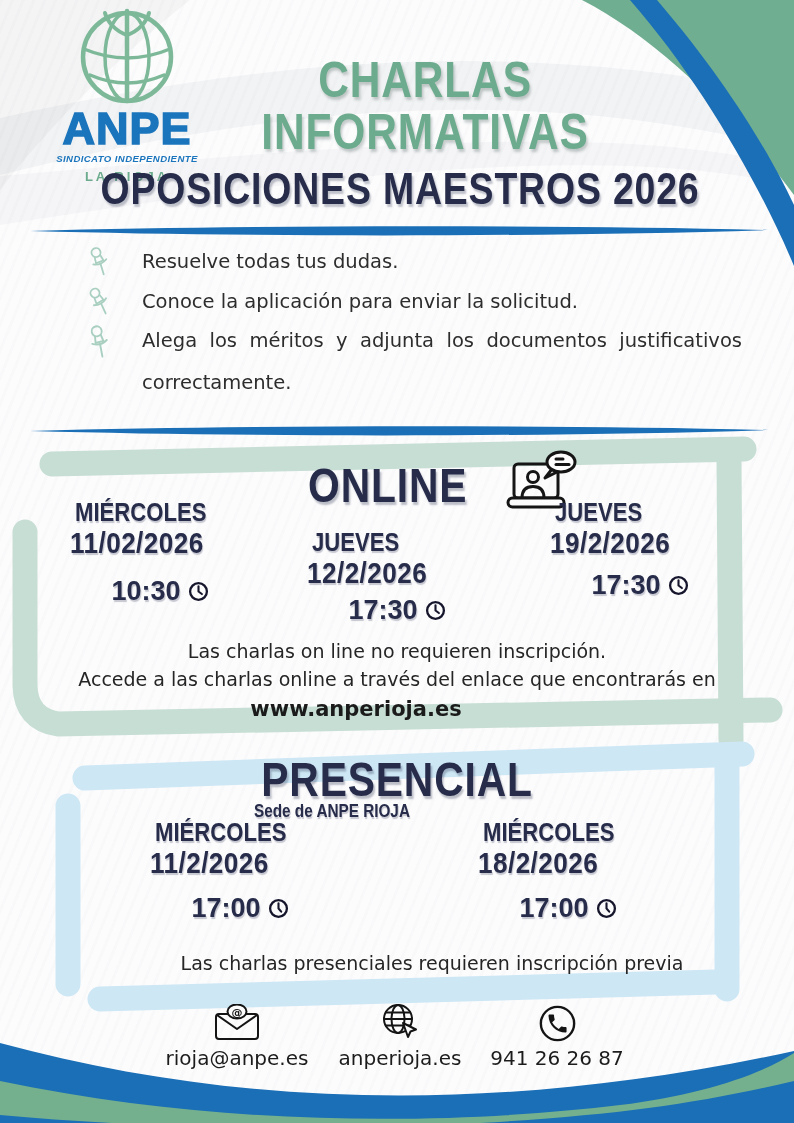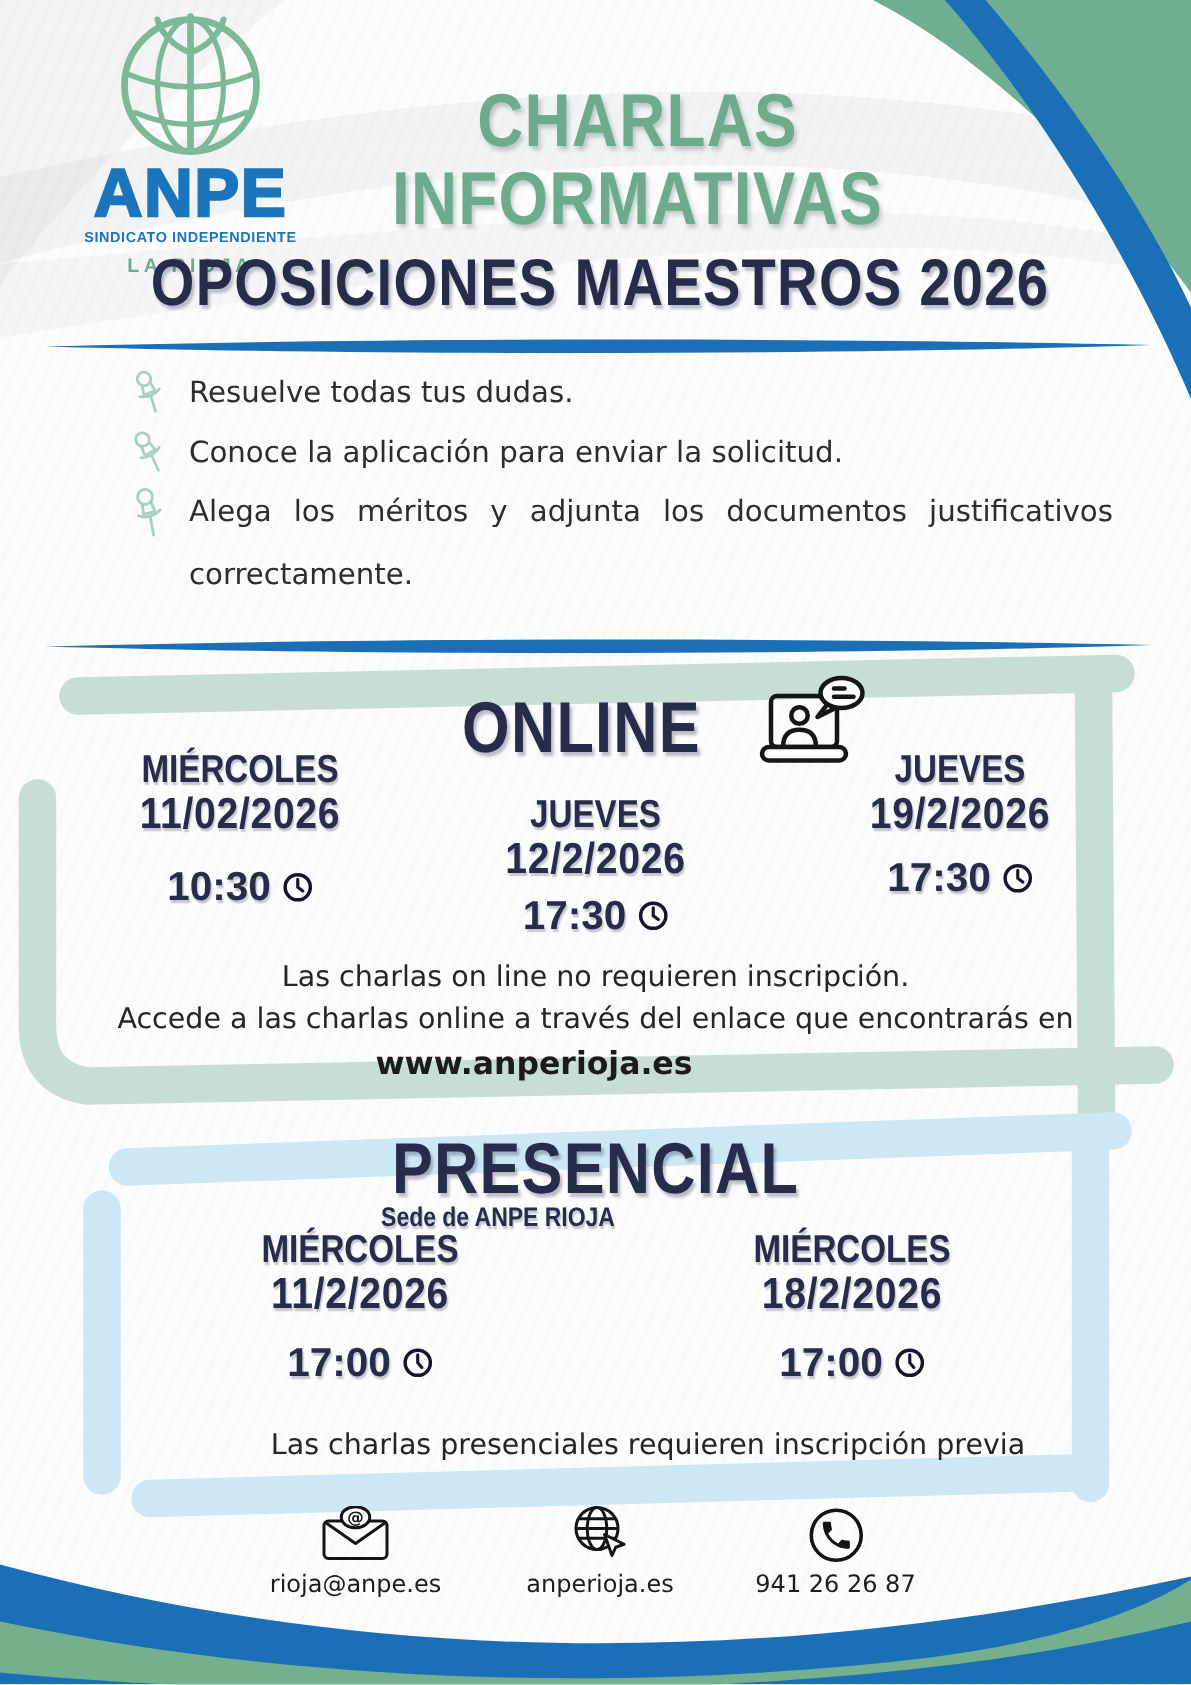--- a/index.html
+++ b/index.html
@@ -23,77 +23,77 @@
 
   
   .logo{left:33px; top:8px; width:188px; text-align:center;}
   .logo .anpe{
     font-family:"Liberation Sans", sans-serif; font-weight:bold;
     font-size:45px; line-height:42px; color:#1b75bc; letter-spacing:1px;
     -webkit-text-stroke:1.6px #1b75bc;
   }
   .logo .tagline{
     font-family:"Liberation Sans", sans-serif; font-weight:bold;
-    font-size:9.6px; color:#1b75bc; letter-spacing:0.4px; margin-top:3px;
+    font-size:9.6px; color:#1b75bc; letter-spacing:0.4px; margin-top:3px;font-style:italic;
   }
   .logo .region{
     font-family:"Liberation Sans", sans-serif; font-weight:bold;
     font-size:13px; color:#6cab8d; letter-spacing:3px; margin-top:5px;
   }
 
   
   .hfont{font-family:"Liberation Sans", sans-serif; font-weight:bold;}
   .title{left:180px; top:34px; width:490px; text-align:center;
          font-size:50px; line-height:52px; letter-spacing:1px;
          text-shadow:2px 3px 3px rgba(70,90,85,0.30);}
   .subtitle{left:0; top:164px; width:800px; text-align:center;
          font-size:44px; letter-spacing:1px;
          text-shadow:2px 3px 2px rgba(40,45,75,0.28);}
 
   
-  .bullet{position:absolute; left:84px; width:658px; display:flex; gap:12px;}
+  .bullet{position:absolute; left:84px; width:658px; display:flex; gap:28px;}
   .bullet .pin{flex-shrink:0; margin-top:2px;}
   .bullet .txt{font-size:19.5px; line-height:40px; color:#2d2d2d;}
   .bullet.justify .txt{text-align:justify; line-height:42px;}
 
   
   .sec-head{font-size:48px; letter-spacing:1px;
             text-shadow:2px 3px 2px rgba(40,45,75,0.30);}
   .online-head{left:0; top:458px; width:794px; display:flex;
                justify-content:center; align-items:flex-start; gap:18px;
                transform:translateX(40px);}
   .online-head svg{margin-top:-8px;}
   .pres-head{left:0; top:752px; width:794px; text-align:center;}
   .pres-sub{left:0; top:801px; width:664px; text-align:center;
             font-size:18px; letter-spacing:0px;
             text-shadow:1px 2px 1px rgba(40,45,75,0.25);}
 
   
-  .session{position:absolute; width:200px; text-align:center;}
+  .session{position:absolute; width:200px; text-align:left;}
   .session .day{font-family:"Liberation Sans", sans-serif; font-weight:bold;
                 font-size:26px; line-height:29px; color:#272c4a;
                 text-shadow:1px 2px 1px rgba(40,45,75,0.25);}
   .session .date{font-family:"Liberation Sans", sans-serif; font-weight:bold;
                 font-size:29px; line-height:33px; color:#272c4a; letter-spacing:0.5px;
                 text-shadow:1px 2px 1px rgba(40,45,75,0.25);}
   .session .time-row{display:flex; justify-content:center; align-items:center; gap:7px;
                 font-family:"Liberation Sans", sans-serif; font-weight:bold;
                 font-size:27px; color:#272c4a;
                 text-shadow:1px 2px 1px rgba(40,45,75,0.25);}
 
   
   .note{position:absolute; left:0; width:794px; text-align:center;
         font-size:19px; color:#252525;}
   .website{position:absolute; left:0; width:712px; text-align:center;
         font-size:21px; font-weight:bold; color:#1b1b1b;}
 
   
   .contact{position:absolute; width:180px; text-align:center;}
   .contact .icon{height:38px; display:flex; justify-content:center; align-items:flex-end;}
-  .contact .label{margin-top:4px; font-size:16px; color:#1c1c1c;}
+  .contact .label{margin-top:4px; font-size:20px; color:#1c1c1c;}
 </style>
 </head>
 <body>
 
 <div class="page">
 
   <svg class="decor" width="794" height="1123" viewBox="0 0 794 1123">
 
     <path d="M0,0 L190,0 C120,55 50,125 0,190 Z" fill="#3c4550" opacity="0.045"></path>
     <path d="M0,118 C260,60 520,36 794,96 L794,150 C520,80 260,110 0,175 Z" fill="#3c4550" opacity="0.05"></path>

